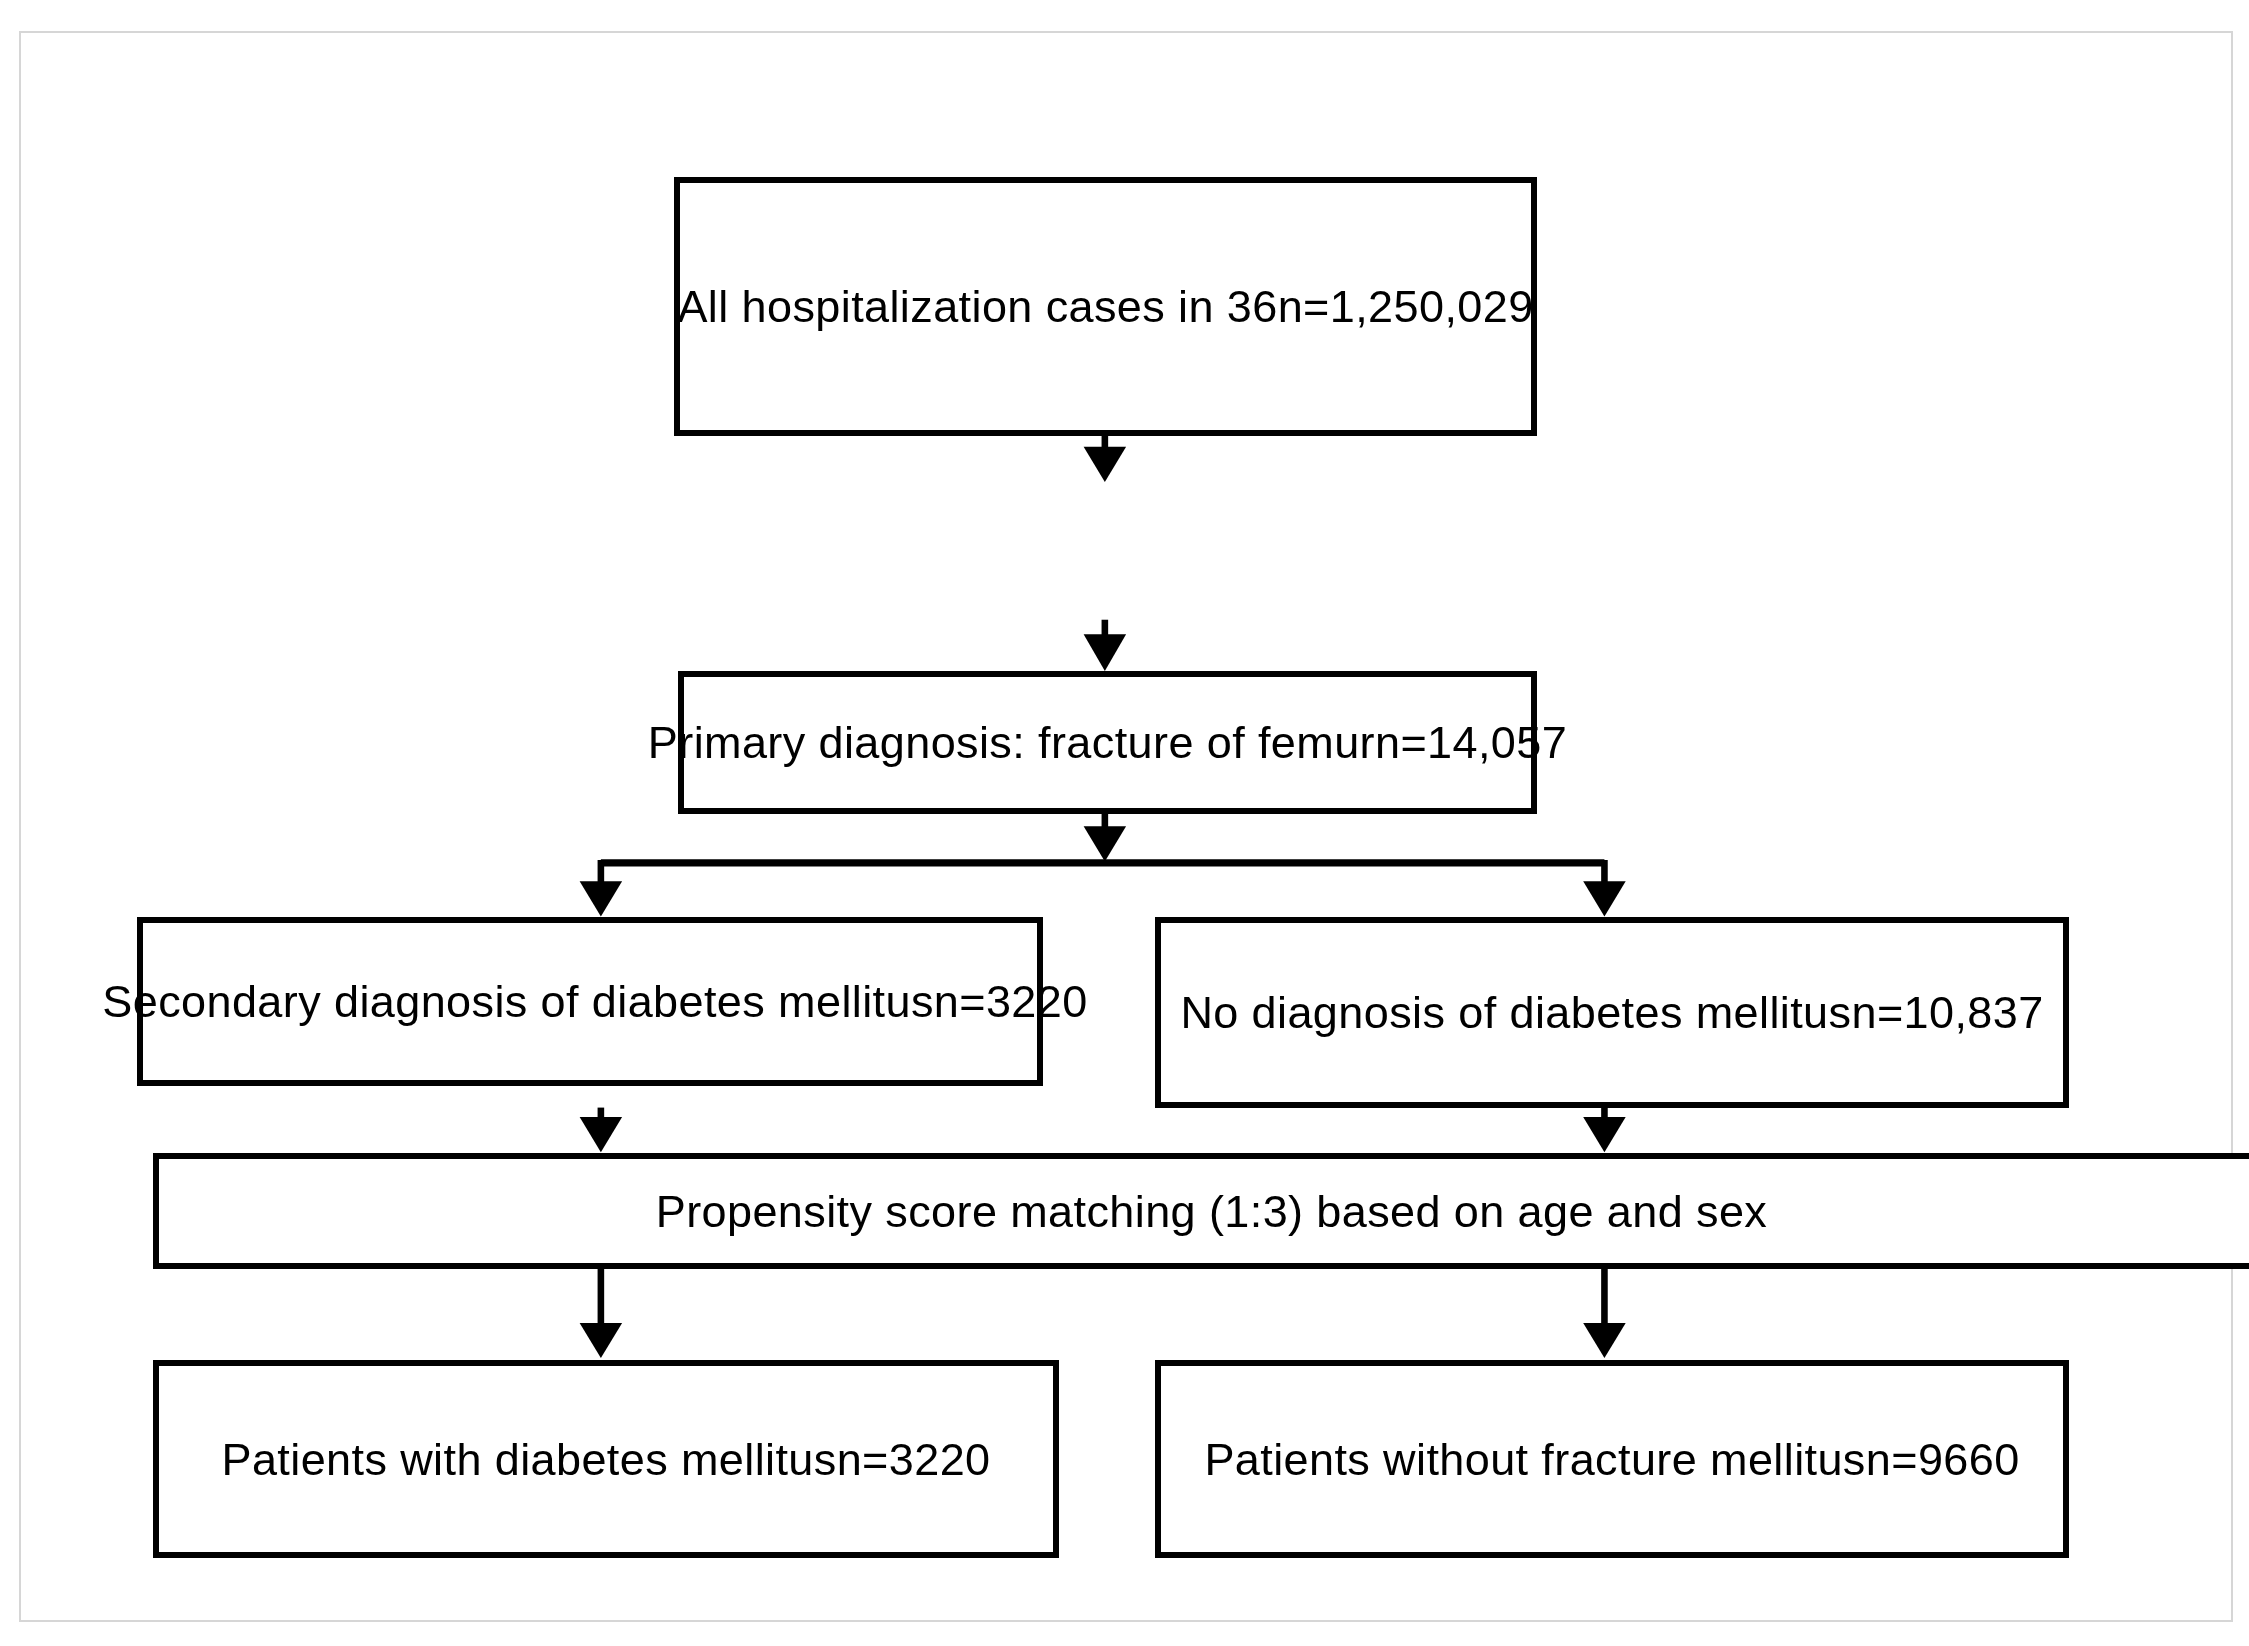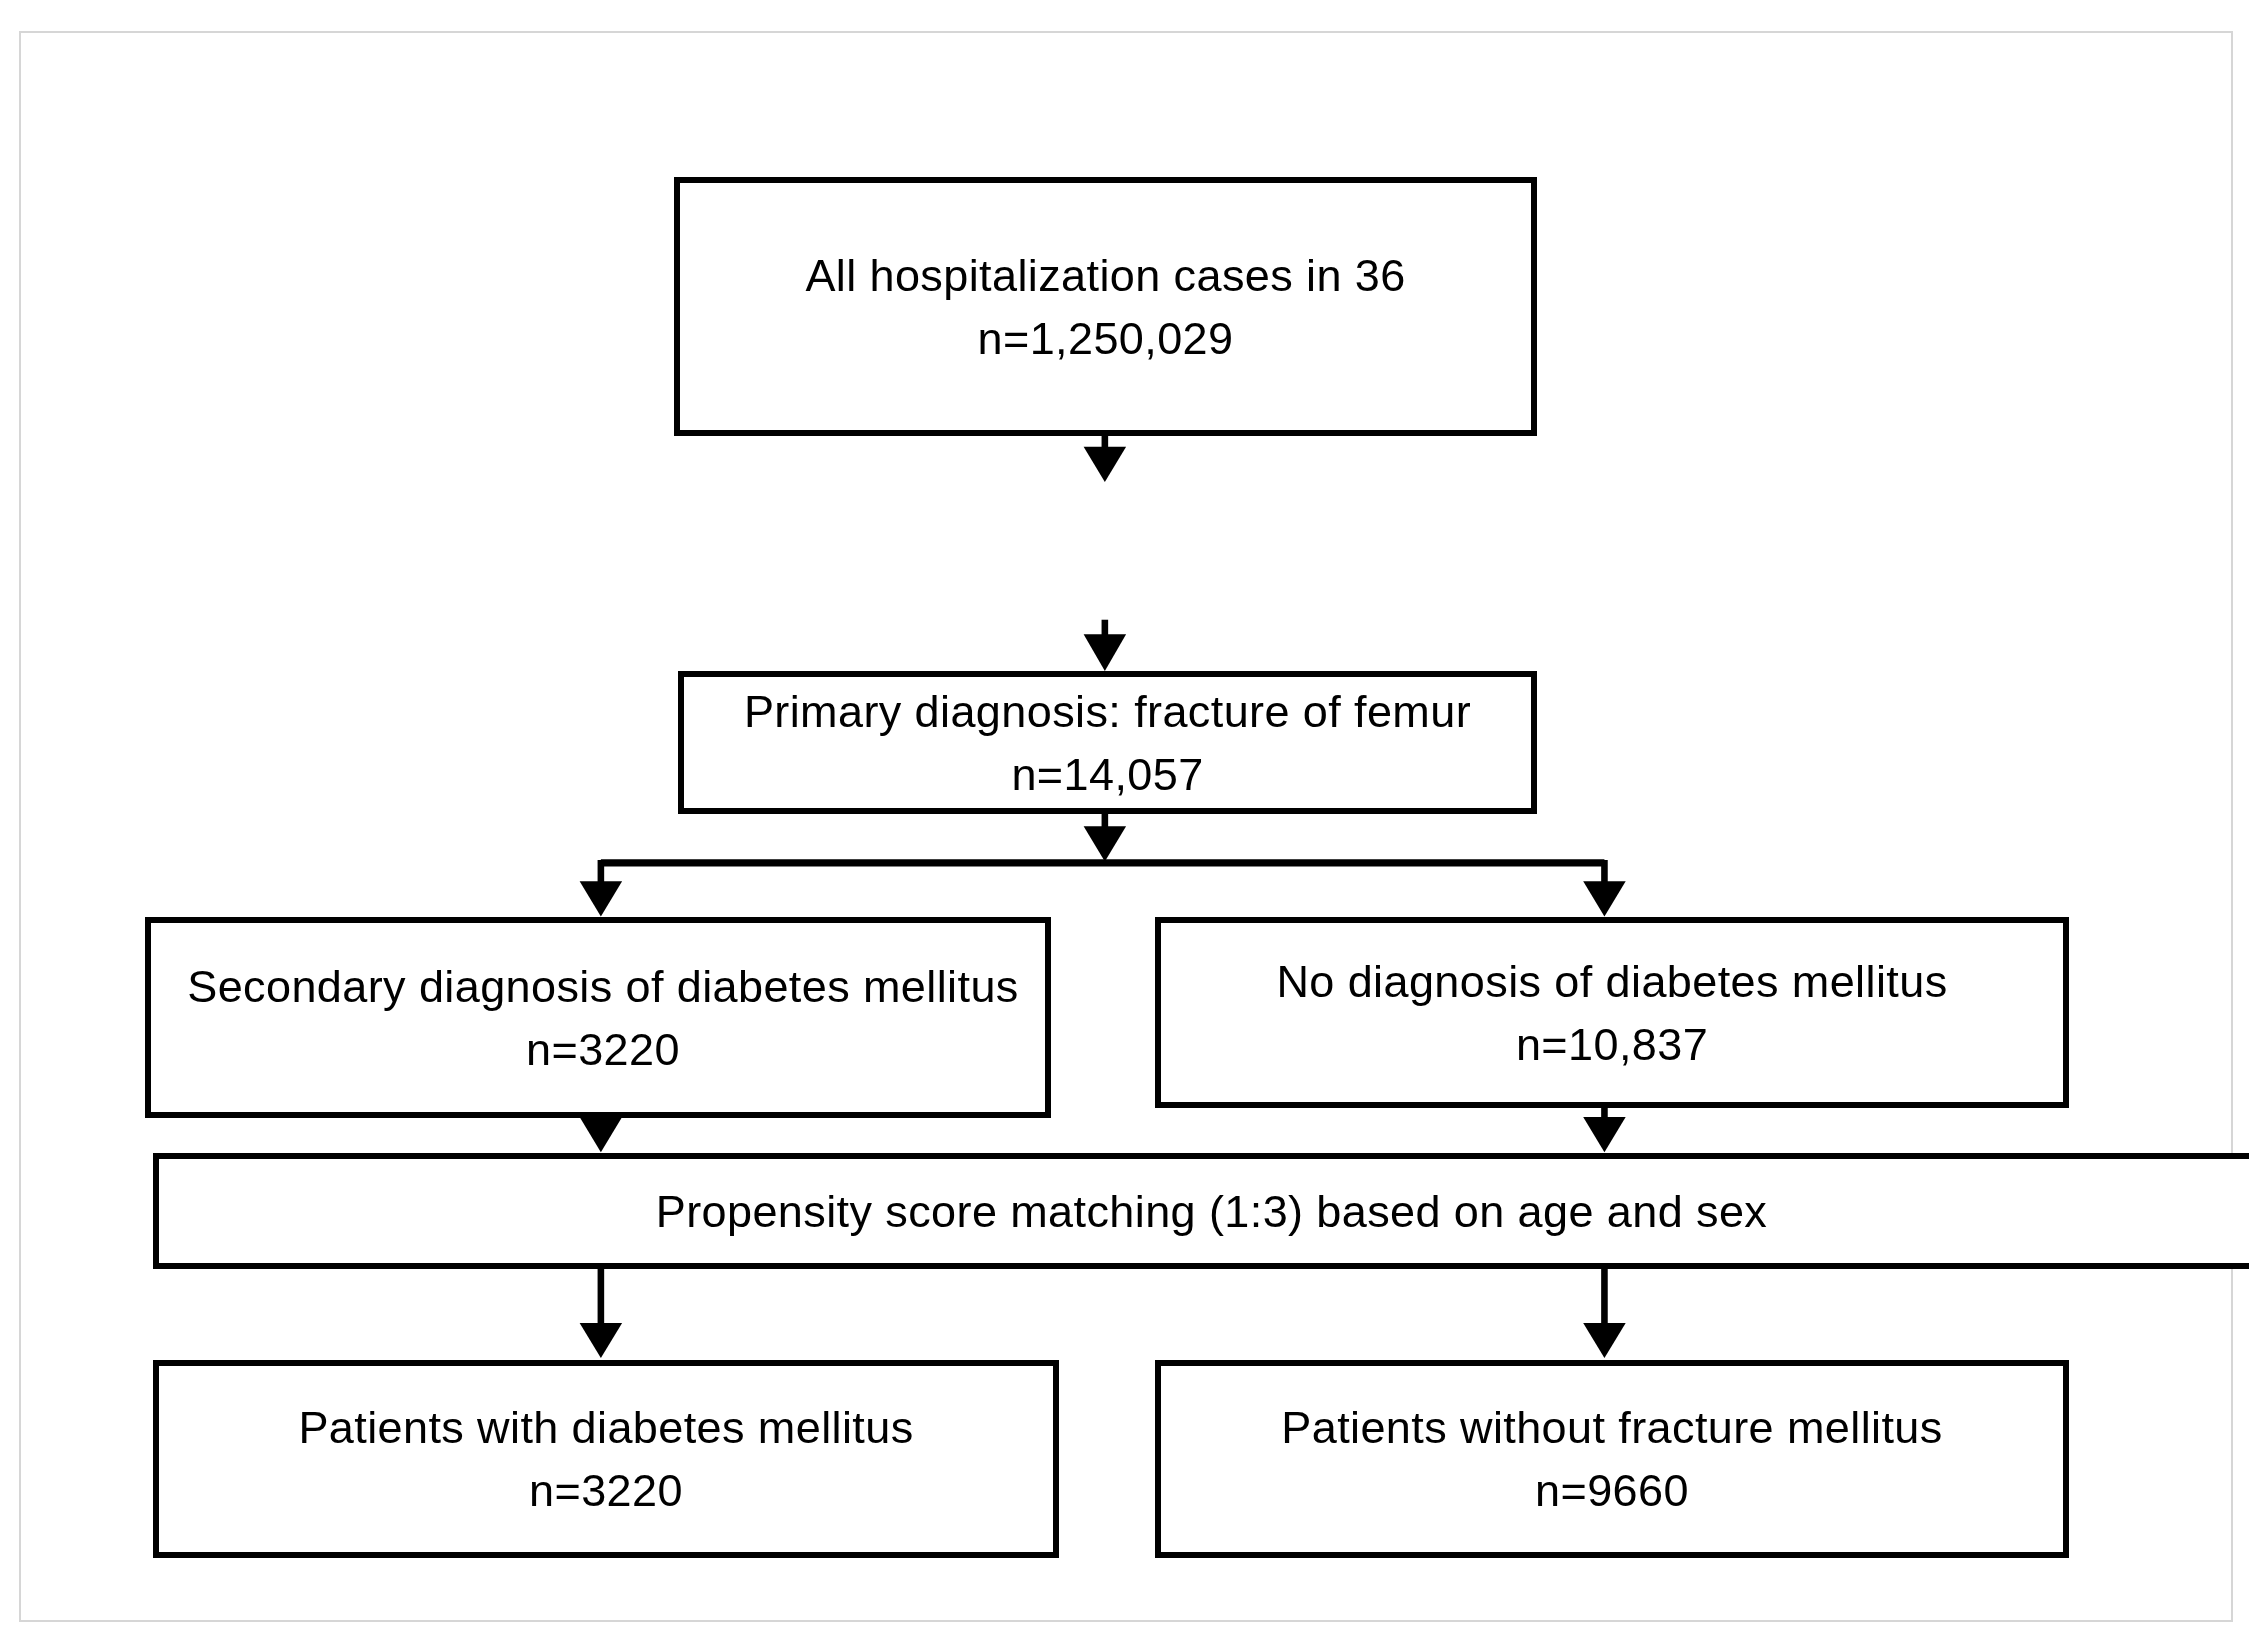--- a/index.html
+++ b/index.html
@@ -35,37 +35,37 @@
     left: 0; top: 0;
     width: 2250px;
     height: 1646px;
   }
   .fbox {
     position: absolute;
     box-sizing: border-box;
     border: 6.6px solid #000000;
     background: #ffffff;
     display: flex;
-    flex-direction: column;
+    flex-direction: row;
     align-items: center;
     justify-content: center;
     text-align: center;
     color: #000000;
     font-size: 45px;
     line-height: 63px;
     letter-spacing: 0.4px;
   }
   .fbox .ln {
     white-space: nowrap;
     display: block;
   }
   .b1 { left: 674px;  top: 177px;  width: 863px; height: 259px; }
   .b2 { left: 678px;  top: 482px;  width: 859px; height: 139px; }
   .b3 { left: 678px;  top: 671px;  width: 859px; height: 143px; }
-  .b4 { left: 145px;  top: 917px; width: 906px; height: 201px; padding-left: 10px; }
+  .b4 { left: 137px;  top: 917px; width: 906px; height: 169px; padding-left: 10px; }
   .b5 { left: 1155px; top: 917px; width: 914px; height: 191px; }
   .b6 { left: 153px;  top: 1153px; width: 2117px; height: 116px; text-align: center; }
   .b7 { left: 153px;  top: 1360px; width: 906px; height: 198px; }
   .b8 { left: 1155px; top: 1360px; width: 914px; height: 198px; }
 </style>
 </head>
 <body>
 
 <div class="canvas">
 

